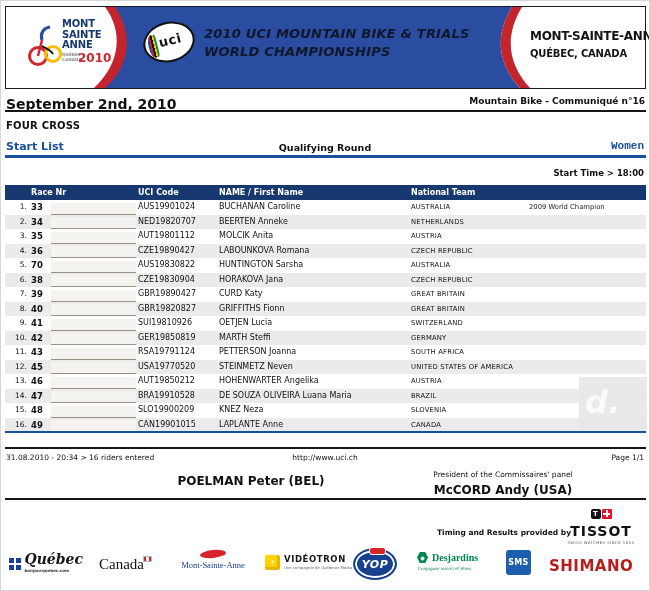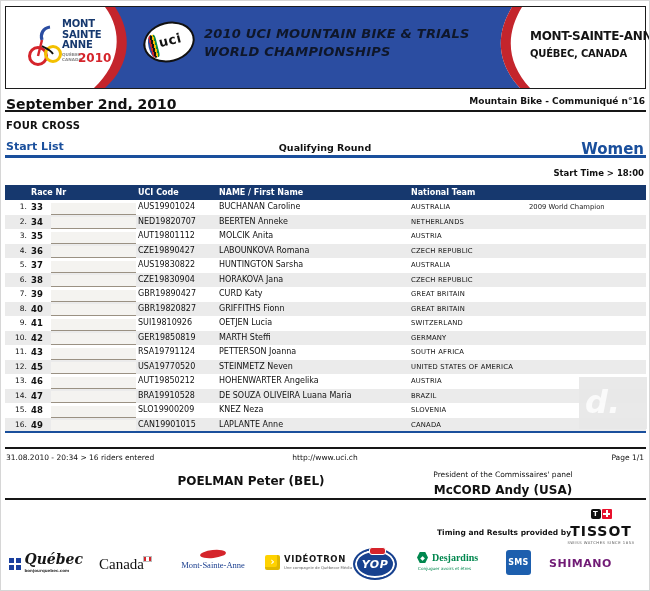--- a/index.html
+++ b/index.html
@@ -26,21 +26,21 @@
   .loc2{font-size:10px;font-weight:900;color:#141414;margin-top:5px;letter-spacing:-0.2px;}
 
   
   .date-line{position:absolute;left:5px;top:95px;font-size:14px;font-weight:700;}
   .communique{position:absolute;right:4px;top:95px;font-size:9px;font-weight:700;}
   .rule{position:absolute;left:4px;width:641px;background:#161616;}
   .rule-1{top:109px;height:2px;}
   .discipline{position:absolute;left:5px;top:119px;font-size:10px;font-weight:800;letter-spacing:0.2px;}
   .list-title{position:absolute;left:5px;top:139px;font-size:11px;font-weight:800;color:#1a4f9c;}
   .round{position:absolute;left:0;right:0;top:141px;text-align:center;font-size:9.5px;font-weight:700;}
-  .category{position:absolute;right:5px;top:139px;font-size:15px;font-weight:800;color:#1a4f9c;}
+  .category{position:absolute;right:5px;top:139px;font-size:11px;font-weight:800;color:#1a4f9c;font-family:Liberation Mono, monospace;}
   .rule-blue{position:absolute;left:4px;top:154px;width:641px;height:3px;background:#1a4f9c;}
   .start-time{position:absolute;right:5px;top:167px;font-size:8.5px;font-weight:700;}
 
   
   .thead{position:absolute;left:4px;top:184px;width:641px;height:15px;background:#16386e;color:#fff;}
   .thead span{position:absolute;top:0;line-height:15px;font-size:8px;font-weight:700;}
   .th-nr{left:26px;text-align:center;} .th-uci{left:133px;} .th-name{left:214px;} .th-team{left:406px;}
   .tbody{position:absolute;left:4px;top:199px;width:641px;}
   .trow{position:relative;height:14.5px;}
   .trow:nth-child(even){background:#ebebeb;}
@@ -102,21 +102,21 @@
   .yop-pill{position:absolute;left:14px;top:-3px;width:15px;height:6px;background:#d5242b;border-radius:3px;border:1px solid #fff;}
   .yop-txt{color:#fff;font-weight:900;font-style:italic;font-size:11px;line-height:29px;letter-spacing:0.5px;}
   .sp-desjardins{left:416px;top:6px;}
   .dj-row{display:flex;align-items:center;gap:4px;}
   .dj-hex{width:11px;height:11px;background:#00874e;clip-path:polygon(25% 0,75% 0,100% 50%,75% 100%,25% 100%,0 50%);
           color:#fff;font-size:6px;line-height:11px;text-align:center;}
   .dj-name{font-family:"Liberation Serif",serif;font-size:10px;font-weight:700;color:#00874e;}
   .dj-tag{font-size:4.2px;color:#00874e;margin-top:3px;margin-left:1px;}
   .sp-sms{left:505px;top:4px;width:25px;height:25px;background:#1d5fae;border-radius:3px;color:#fff;text-align:center;}
   .sms-txt{font-size:8px;font-weight:900;line-height:25px;letter-spacing:0.3px;}
-  .sp-shimano{left:548px;top:11px;font-size:11px;font-weight:900;color:#701a75;letter-spacing:0.5px;}
+  .sp-shimano{left:548px;top:11px;font-size:15px;font-weight:900;color:#b91c1c;letter-spacing:0.5px;}
 </style>
 </head>
 <body>
 
 <div class="page">
 
   <div class="header-box">
     <svg class="header-svg" width="639" height="81" viewBox="0 0 639 81">
       <path d="M97,81 C123,58 125,26 107,0 L506,0 C489,28 491,56 514,81 Z" fill="#2b4da1"></path>
       <path d="M88,81 C115,56 117,24 99,0 L109,0 C127,26 125,58 99,81 Z" fill="#c4252c"></path>
@@ -213,21 +213,21 @@
       <span class="c-nr">36</span>
       <span class="c-blank"></span>
       <span class="c-uci">CZE19890427</span>
       <span class="c-name">LABOUNKOVA Romana</span>
       <span class="c-team">CZECH REPUBLIC</span>
       <span class="c-note"></span>
     </div>
 
     <div class="trow">
       <span class="c-pos">5.</span>
-      <span class="c-nr">37</span>
+      <span class="c-nr">70</span>
       <span class="c-blank"></span>
       <span class="c-uci">AUS19830822</span>
       <span class="c-name">HUNTINGTON Sarsha</span>
       <span class="c-team">AUSTRALIA</span>
       <span class="c-note"></span>
     </div>
 
     <div class="trow">
       <span class="c-pos">6.</span>
       <span class="c-nr">38</span>

